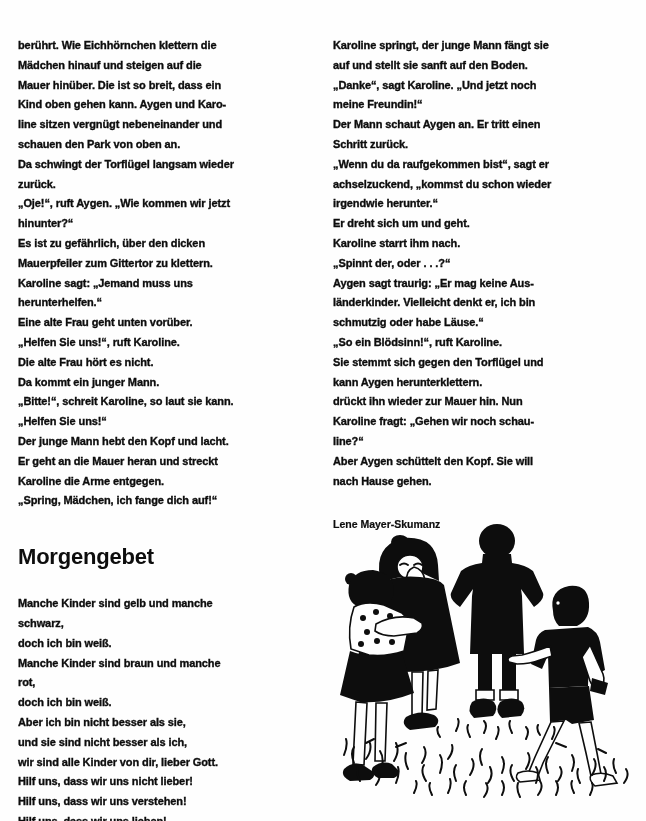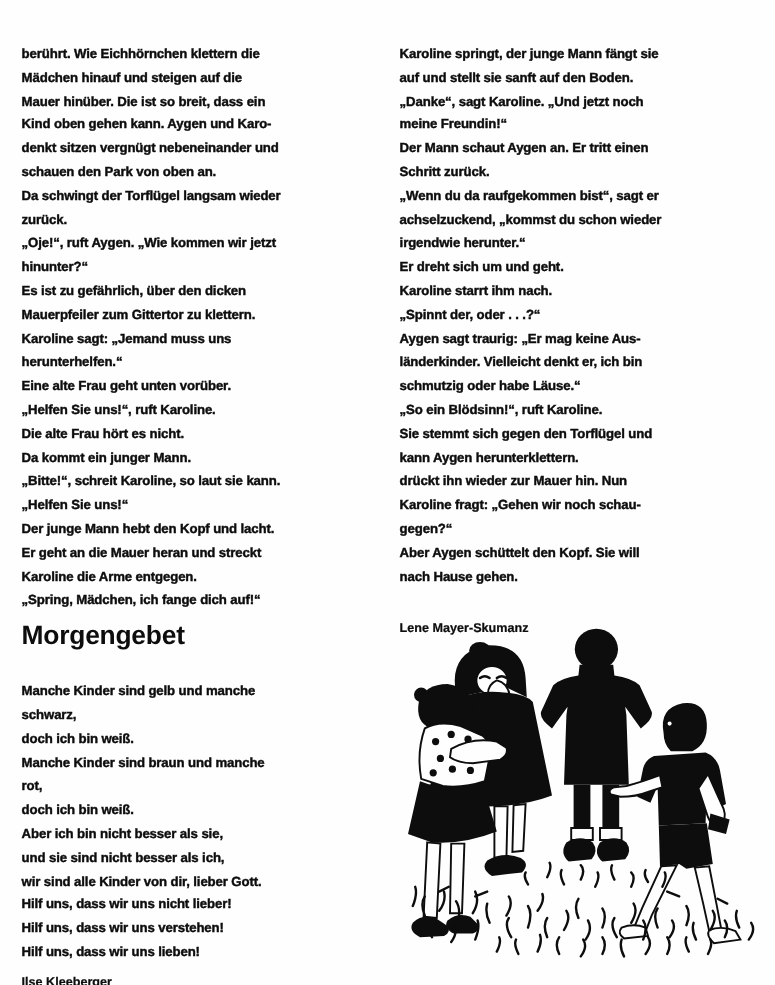--- a/index.html
+++ b/index.html
@@ -23,21 +23,21 @@
   .col-right { left: 333px; width: 310px; }
   .story .line, .poem .line {
     font-size: 11px;
     line-height: 19.8px;
     letter-spacing: -0.1px;
     white-space: nowrap;
     font-weight: 700;
     -webkit-text-stroke: 0.35px #0d0d0d;
   }
   .poem-title {
-    margin-top: 6px;
+    margin-top: 33px;
     font-size: 22px;
     font-weight: 700;
     line-height: 26px;
     letter-spacing: -0.2px;
   }
   .poem { margin-top: 24px; }
   .credit {
     font-size: 10.5px;
     font-weight: 700;
     letter-spacing: 0;
@@ -59,21 +59,21 @@
 <body>
 
 <div class="page">
 
   <div class="col col-left">
     <div class="story">
         <div class="line">berührt. Wie Eichhörnchen klettern die</div>
         <div class="line">Mädchen hinauf und steigen auf die</div>
         <div class="line">Mauer hinüber. Die ist so breit, dass ein</div>
         <div class="line">Kind oben gehen kann. Aygen und Karo-</div>
-        <div class="line">denkt sitzen vergnügt nebeneinander und</div>
+        <div class="line">line sitzen vergnügt nebeneinander und</div>
         <div class="line">schauen den Park von oben an.</div>
         <div class="line">Da schwingt der Torflügel langsam wieder</div>
         <div class="line">zurück.</div>
         <div class="line">„Oje!“, ruft Aygen. „Wie kommen wir jetzt</div>
         <div class="line">hinunter?“</div>
         <div class="line">Es ist zu gefährlich, über den dicken</div>
         <div class="line">Mauerpfeiler zum Gittertor zu klettern.</div>
         <div class="line">Karoline sagt: „Jemand muss uns</div>
         <div class="line">herunterhelfen.“</div>
         <div class="line">Eine alte Frau geht unten vorüber.</div>
@@ -120,21 +120,21 @@
         <div class="line">Karoline starrt ihm nach.</div>
         <div class="line">„Spinnt der, oder . . .?“</div>
         <div class="line">Aygen sagt traurig: „Er mag keine Aus-</div>
         <div class="line">länderkinder. Vielleicht denkt er, ich bin</div>
         <div class="line">schmutzig oder habe Läuse.“</div>
         <div class="line">„So ein Blödsinn!“, ruft Karoline.</div>
         <div class="line">Sie stemmt sich gegen den Torflügel und</div>
         <div class="line">kann Aygen herunterklettern.</div>
         <div class="line">drückt ihn wieder zur Mauer hin. Nun</div>
         <div class="line">Karoline fragt: „Gehen wir noch schau-</div>
-        <div class="line">gegen?“</div>
+        <div class="line">line?“</div>
         <div class="line">Aber Aygen schüttelt den Kopf. Sie will</div>
         <div class="line">nach Hause gehen.</div>
       </div>
     <div class="credit credit-right">Lene Mayer-Skumanz</div>
   </div>
 
   <svg class="illustration" viewBox="0 0 306 292" role="img" aria-label="Ink drawing: a small girl in a polka-dot dress hugs a crying girl; a child stands hands on hips; a boy gestures; all on grass">
 
     <g>
       <ellipse class="ink" cx="161" cy="18" rx="18" ry="17"></ellipse>

